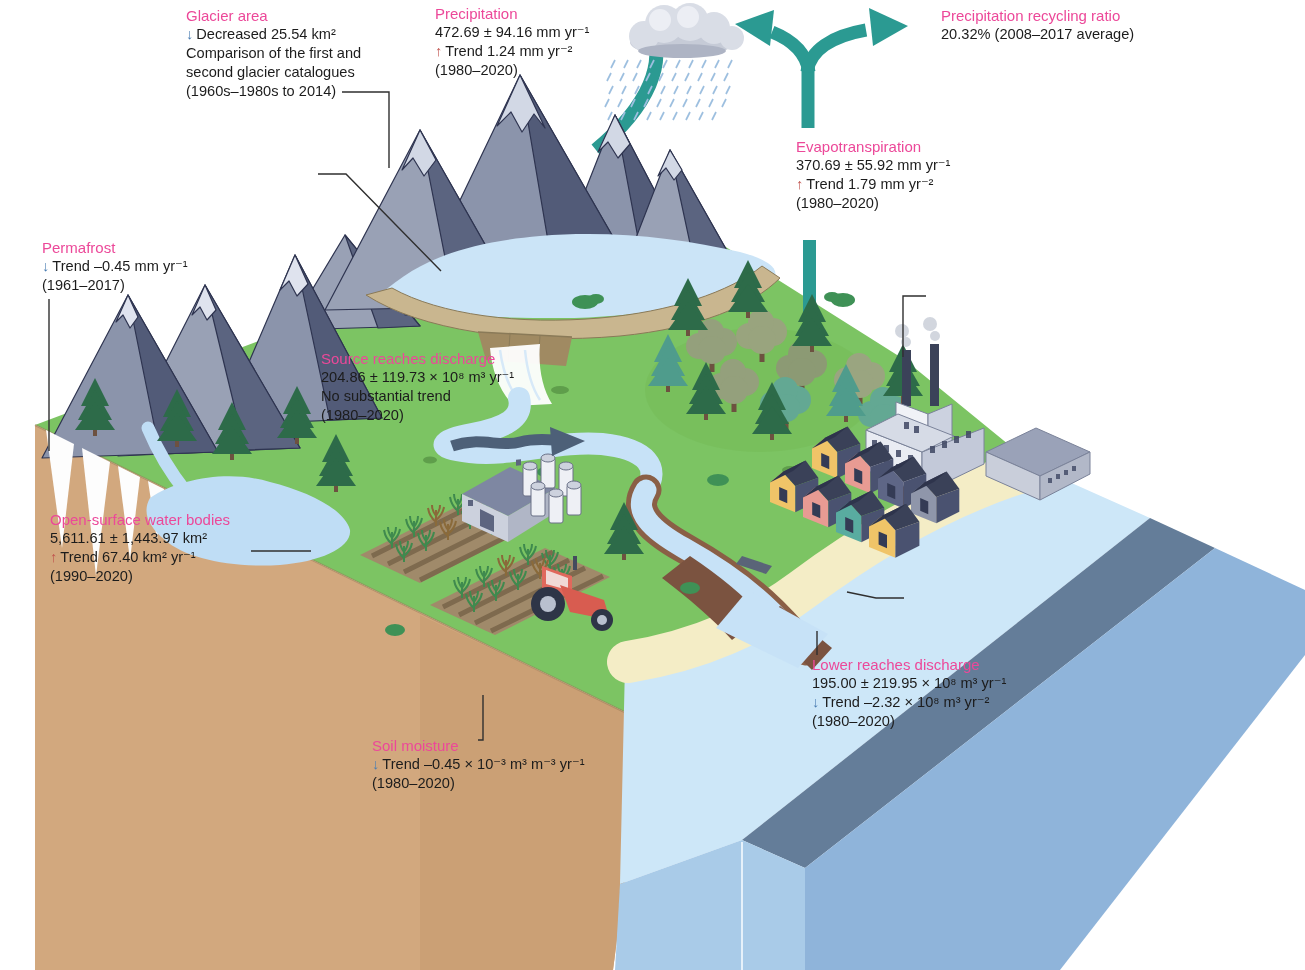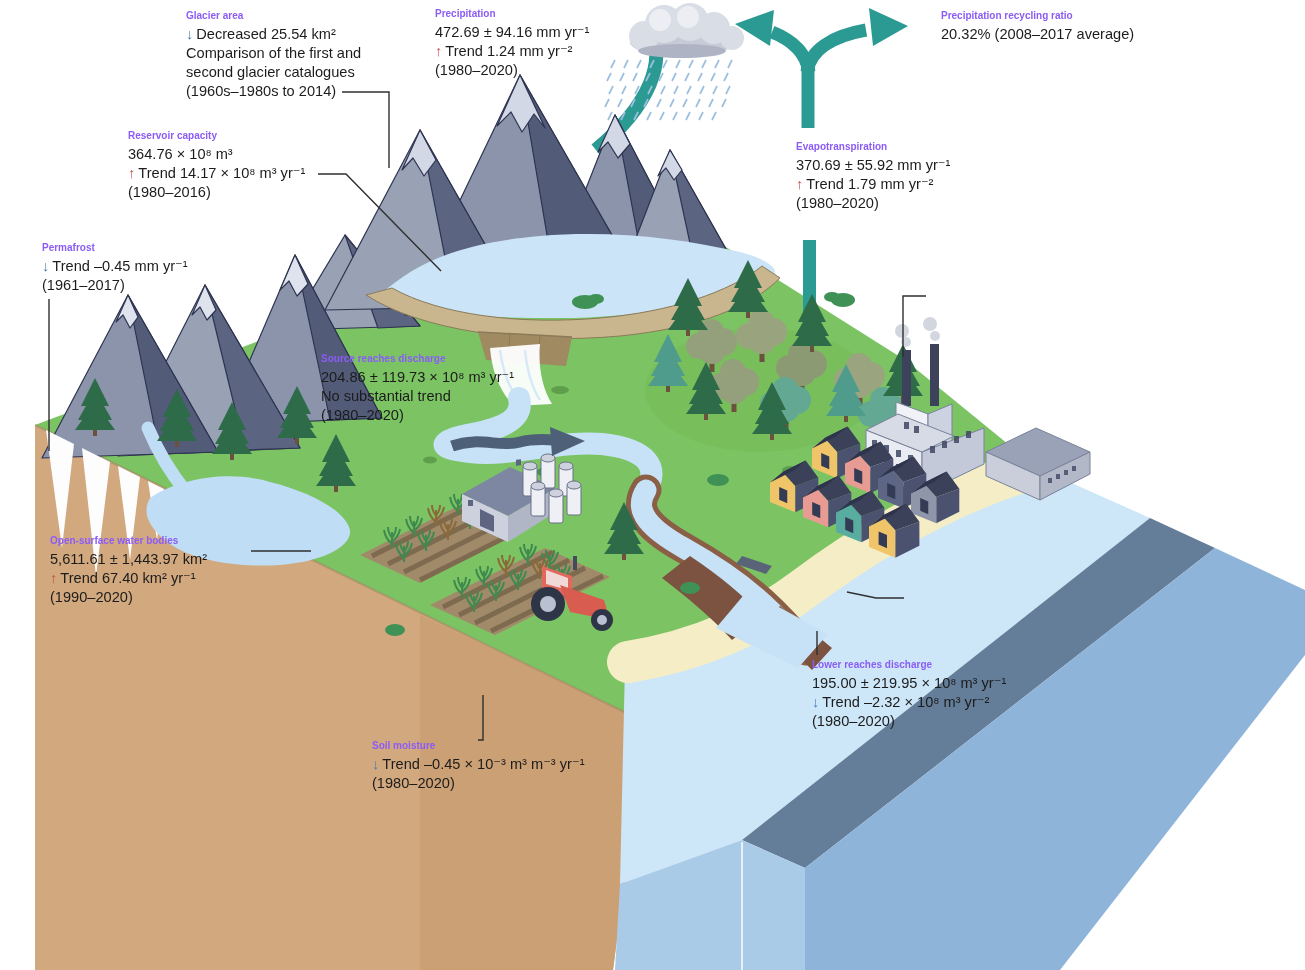--- a/index.html
+++ b/index.html
@@ -1,20 +1,20 @@
 <!DOCTYPE html>
 <html><head>
 <meta charset="utf-8">
 <style>
   html,body{margin:0;padding:0;background:#fff;}
   .stage{position:relative;width:1305px;height:970px;background:#ffffff;overflow:hidden;
          font-family:"Liberation Sans","DejaVu Sans",sans-serif;}
   .scene{position:absolute;left:0;top:0;width:1305px;height:970px;}
   .lbl{position:absolute;font-size:14.6px;line-height:19px;color:#1c1c1c;white-space:nowrap;}
-  .lbl .t{font-weight:700;font-size:10px;color:#8b5cf6;}
+  .lbl .t{font-weight:400;font-size:15px;color:#ec4899;}
   .arr{margin-right:3px;font-weight:400;}
   .up{color:#c0524c;}
   .dn{color:#4d7fb3;}
 </style>
 </head>
 <body>
 
 <div class="stage">
 
 <svg class="scene" viewBox="0 0 1305 970">
@@ -353,26 +353,20 @@
   <div>472.69 ± 94.16 mm yr⁻¹</div>
   <div><span class="arr up">↑</span><span>Trend 1.24 mm yr⁻²</span></div>
   <div>(1980–2020)</div>
 </div>
 
 <div class="lbl" style="left:941px;top:6px">
   <div class="t">Precipitation recycling ratio</div>
   <div>20.32% (2008–2017 average)</div>
 </div>
 
-<div class="lbl" style="left:128px;top:126px">
-  <div class="t">Reservoir capacity</div>
-  <div>364.76 × 10⁸ m³</div>
-  <div><span class="arr up">↑</span><span>Trend 14.17 × 10⁸ m³ yr⁻¹</span></div>
-  <div>(1980–2016)</div>
-</div>
 
 <div class="lbl" style="left:796px;top:137px">
   <div class="t">Evapotranspiration</div>
   <div>370.69 ± 55.92 mm yr⁻¹</div>
   <div><span class="arr up">↑</span><span>Trend 1.79 mm yr⁻²</span></div>
   <div>(1980–2020)</div>
 </div>
 
 <div class="lbl" style="left:42px;top:238px">
   <div class="t">Permafrost</div>
@@ -381,21 +375,21 @@
 </div>
 
 
 <div class="lbl" style="left:321px;top:349px">
   <div class="t">Source reaches discharge</div>
   <div>204.86 ± 119.73 × 10⁸ m³ yr⁻¹</div>
   <div>No substantial trend</div>
   <div>(1980–2020)</div>
 </div>
 
-<div class="lbl" style="left:50px;top:531px">
+<div class="lbl" style="left:50px;top:510px">
   <div class="t">Open-surface water bodies</div>
   <div>5,611.61 ± 1,443.97 km²</div>
   <div><span class="arr up">↑</span><span>Trend 67.40 km² yr⁻¹</span></div>
   <div>(1990–2020)</div>
 </div>
 
 
 
 <div class="lbl" style="left:372px;top:736px">
   <div class="t">Soil moisture</div>

